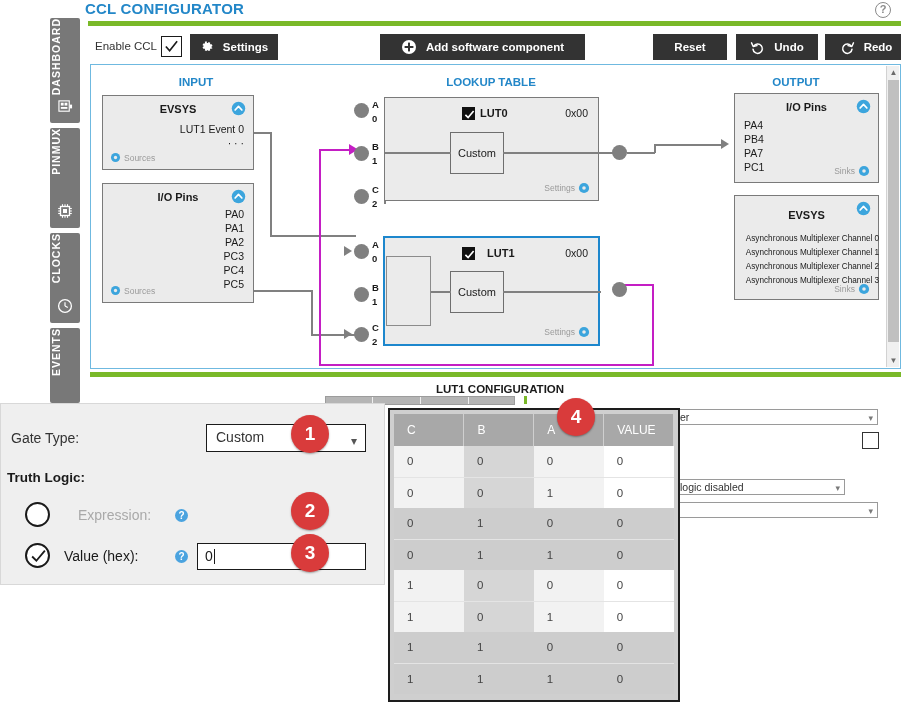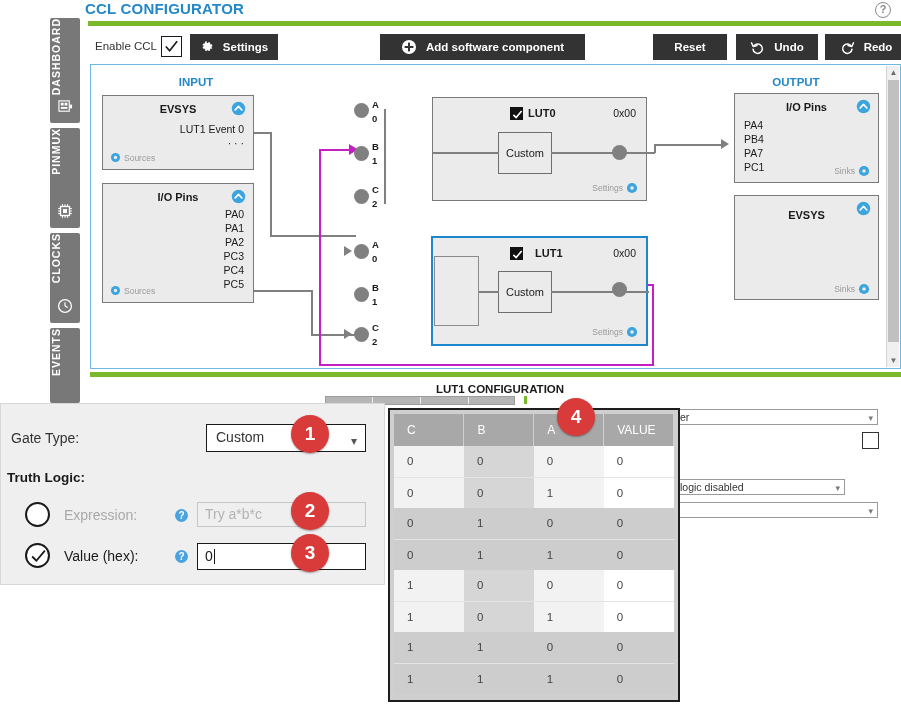--- a/index.html
+++ b/index.html
@@ -88,21 +88,21 @@
              font-size:10.5px; color:#1a1a1a; }
   .pinlist-left { position:absolute; left:9px; top:26px; text-align:left; line-height:14px;
              font-size:10.5px; color:#1a1a1a; }
   .evsys-sinks { position:absolute; left:6px; top:26px; width:100%; text-align:center;
              font-size:8.2px; line-height:14px; color:#1a1a1a; }
   .footer-link {
     position:absolute; font-size:8.5px; color:#9a9a9a; display:flex; align-items:center; gap:3px;
   }
 
   
-  .lut { position:absolute; background:#ebebeb;margin-left:48px; }
+  .lut { position:absolute; background:#ebebeb; }
   .lut.plain  { border:1.2px solid #7a7a7a; }
   .lut.active { border:2px solid #1d87cd; }
   .lut-check {
     position:absolute; width:13px; height:13px; background:#111; border:1px solid #111;
   }
   .lut-check svg { position:absolute; left:1px; top:1px; }
   .lut-name { position:absolute; font-size:11px; font-weight:bold; color:#1a1a1a; }
   .lut-hex  { position:absolute; font-size:10.5px; color:#1a1a1a; }
   .gatebox {
     position:absolute; border:1.2px solid #6e6e6e; background:#ebebeb;
@@ -177,21 +177,21 @@
   #sel-gate {
     position:absolute; left:205px; top:20px; width:160px; height:28px;
     border:1.6px solid #1a1a1a; background:#ffffff;
     font-size:14px; color:#333; padding-left:9px; line-height:25px;
   }
   #sel-gate .chev { position:absolute; right:8px; top:4px; color:#555; font-size:12px; }
   #lbl-truth { position:absolute; left:6px; top:66px; font-size:13.5px; font-weight:bold; color:#1a1a1a; }
 
   .radio { position:absolute; width:25px; height:25px; border-radius:50%; border:2px solid #1a1a1a; background:#fff; }
   .radio svg { position:absolute; left:3px; top:3px; }
-  #lbl-expr { position:absolute; left:63px; top:103px; font-size:14px; color:#a9a9a9; }
+  #lbl-expr { position:absolute; left:77px; top:103px; font-size:14px; color:#a9a9a9; }
   #lbl-val  { position:absolute; left:63px; top:144px; font-size:14px; color:#1a1a1a; }
   .q-ico {
     position:absolute; width:13px; height:13px; border-radius:50%; background:#4aa3df;
     color:#fff; font-size:10px; font-weight:bold; text-align:center; line-height:13px;
   }
   #inp-expr {
     position:absolute; left:196px; top:98px; width:169px; height:25px;
     border:1px solid #c6c6c6; background:#efefef; color:#b3b3b3;
     font-size:14px; padding-left:7px; line-height:23px;
   }
@@ -319,20 +319,21 @@
         <path d="M12 6.5A5 5 0 1 0 12.8 9.8" fill="none" stroke="#fff" stroke-width="1.6" stroke-linecap="round"></path>
         <polyline points="14.4,3 12.6,7 8.6,6" fill="none" stroke="#fff" stroke-width="1.6" stroke-linecap="round" stroke-linejoin="round"></polyline>
       </svg>
     <span>Redo</span>
   </div>
 </div>
 
 <div id="canvas">
 
   <div class="col-head" id="head-input">INPUT</div>
+  <div class="col-head" id="head-lut">LOOKUP TABLE</div>
   <div class="col-head" id="head-output">OUTPUT</div>
 
   <div class="node" style="left:11px; top:30px; width:152px; height:75px;">
     <div class="node-title">EVSYS</div>
     <span class="collapse-ico">
       <svg width="15" height="15" viewBox="0 0 16 16">
           <circle cx="8" cy="8" r="7.2" fill="#3ca5dd"></circle>
           <polyline points="4.4,9.6 8,5.8 11.6,9.6" fill="none" stroke="#fff" stroke-width="1.8" stroke-linecap="round" stroke-linejoin="round"></polyline>
         </svg>
     </span>
@@ -495,20 +496,26 @@
   </div>
 
   <div class="node" style="left:643px; top:130px; width:145px; height:105px;">
     <div class="node-title" style="top:13px;">EVSYS</div>
     <span class="collapse-ico">
       <svg width="15" height="15" viewBox="0 0 16 16">
           <circle cx="8" cy="8" r="7.2" fill="#3ca5dd"></circle>
           <polyline points="4.4,9.6 8,5.8 11.6,9.6" fill="none" stroke="#fff" stroke-width="1.8" stroke-linecap="round" stroke-linejoin="round"></polyline>
         </svg>
     </span>
+    <div class="evsys-sinks" style="top:36px;">
+      <div>Asynchronous Multiplexer Channel 0</div>
+      <div>Asynchronous Multiplexer Channel 1</div>
+      <div>Asynchronous Multiplexer Channel 2</div>
+      <div>Asynchronous Multiplexer Channel 3</div>
+    </div>
     <div class="footer-link" style="right:8px; bottom:4px;">
       <span>Sinks</span>
       <svg width="12" height="12" viewBox="0 0 16 16">
           <circle cx="8" cy="8" r="6.8" fill="#3ca5dd"></circle>
           <circle cx="8" cy="8" r="2.4" fill="#ebebeb"></circle>
         </svg>
     </div>
   </div>
 
   <div id="vscroll">
@@ -609,23 +616,20 @@
   <div id="sel-gate">
     <span>Custom</span>
     <span class="chev">▾</span>
   </div>
 
   <span id="lbl-truth">Truth Logic:</span>
 
   <span class="radio" style="left:24px; top:98px;"></span>
   <span id="lbl-expr">Expression:</span>
   <span class="q-ico" style="left:174px; top:105px;">?</span>
-  <div id="inp-expr">
-    <span>Try a*b*c</span>
-  </div>
 
   <span class="radio" style="left:24px; top:139px;">
     <svg width="17" height="17" viewBox="0 0 16 16">
         <polyline points="2,8 6,12 14,2.5" fill="none" stroke="#1a1a1a" stroke-width="1.7"></polyline>
       </svg>
   </span>
   <span id="lbl-val">Value (hex):</span>
   <span class="q-ico" style="left:174px; top:146px;">?</span>
   <div id="inp-val">
     <span>0</span><span class="caret"></span>

